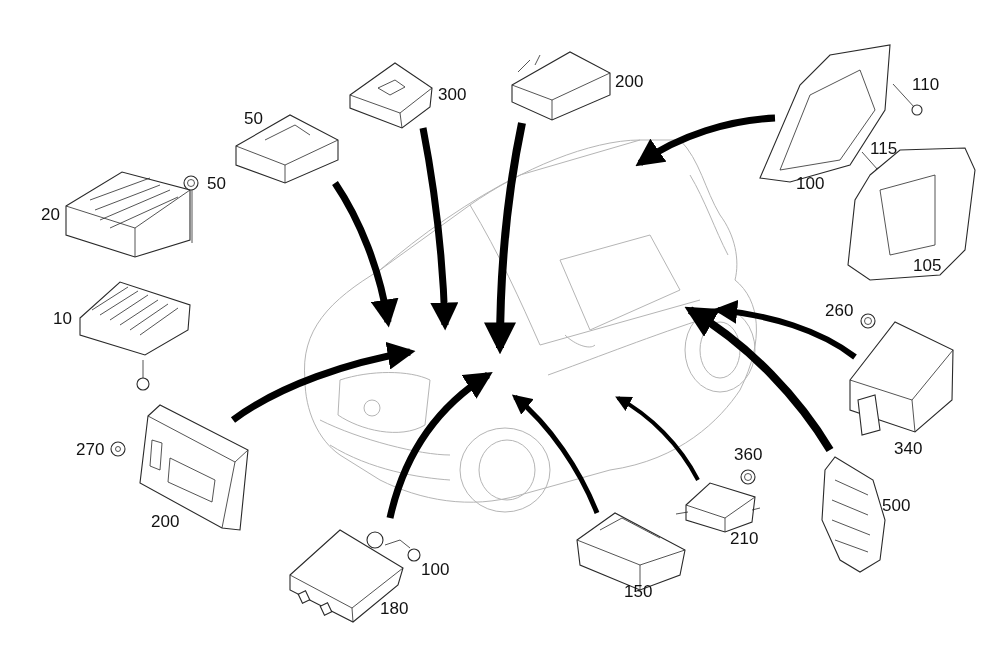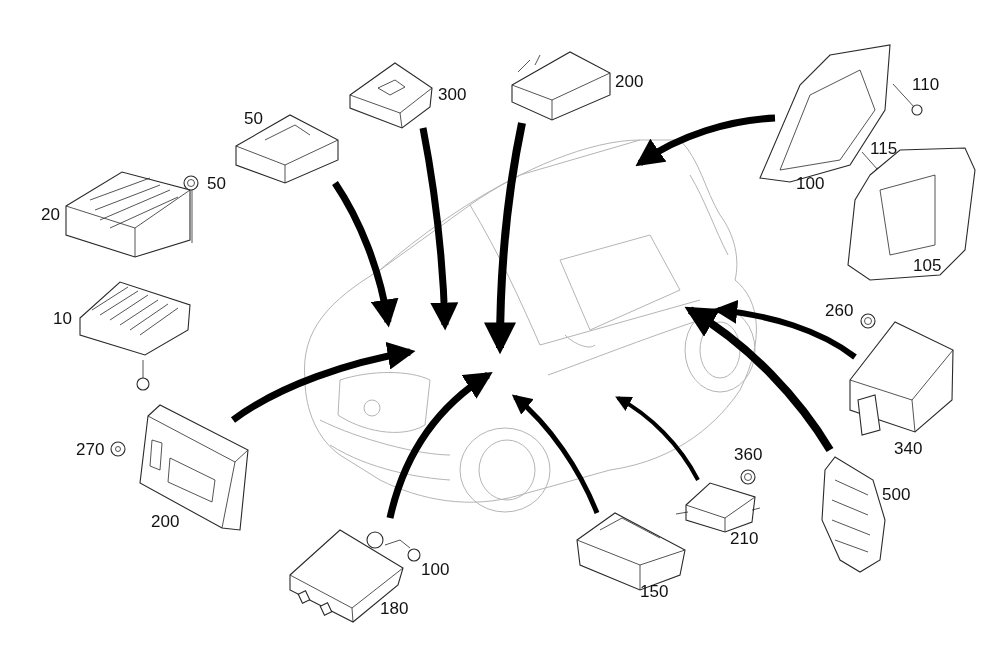--- a/index.html
+++ b/index.html
@@ -154,25 +154,25 @@
 
 
 <span class="lbl" style="left:53px;top:310px">10</span>
 <span class="lbl" style="left:41px;top:206px">20</span>
 <span class="lbl" style="left:207px;top:175px">50</span>
 <span class="lbl" style="left:244px;top:110px">50</span>
 <span class="lbl" style="left:796px;top:175px">100</span>
 <span class="lbl" style="left:913px;top:257px">105</span>
 <span class="lbl" style="left:912px;top:76px">110</span>
 <span class="lbl" style="left:870px;top:140px">115</span>
-<span class="lbl" style="left:640px;top:583px">150</span>
+<span class="lbl" style="left:624px;top:583px">150</span>
 <span class="lbl" style="left:380px;top:600px">180</span>
 <span class="lbl" style="left:421px;top:561px">100</span>
 <span class="lbl" style="left:151px;top:513px">200</span>
 <span class="lbl" style="left:76px;top:441px">270</span>
 <span class="lbl" style="left:894px;top:440px">340</span>
 <span class="lbl" style="left:825px;top:302px">260</span>
 <span class="lbl" style="left:438px;top:86px">300</span>
 <span class="lbl" style="left:730px;top:530px">210</span>
 <span class="lbl" style="left:734px;top:446px">360</span>
 <span class="lbl" style="left:615px;top:73px">200</span>
-<span class="lbl" style="left:882px;top:486px">500</span>
+<span class="lbl" style="left:882px;top:497px">500</span>
 </div>
 
 </body></html>

